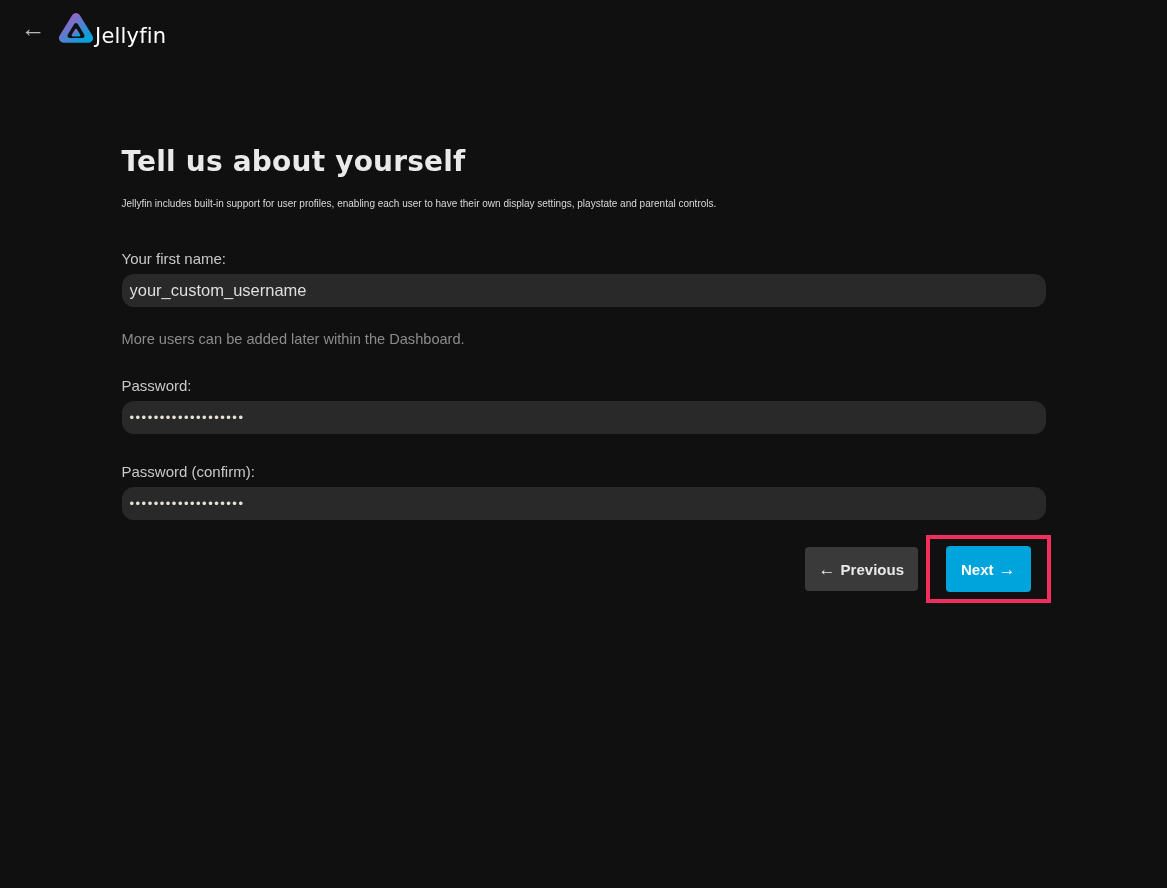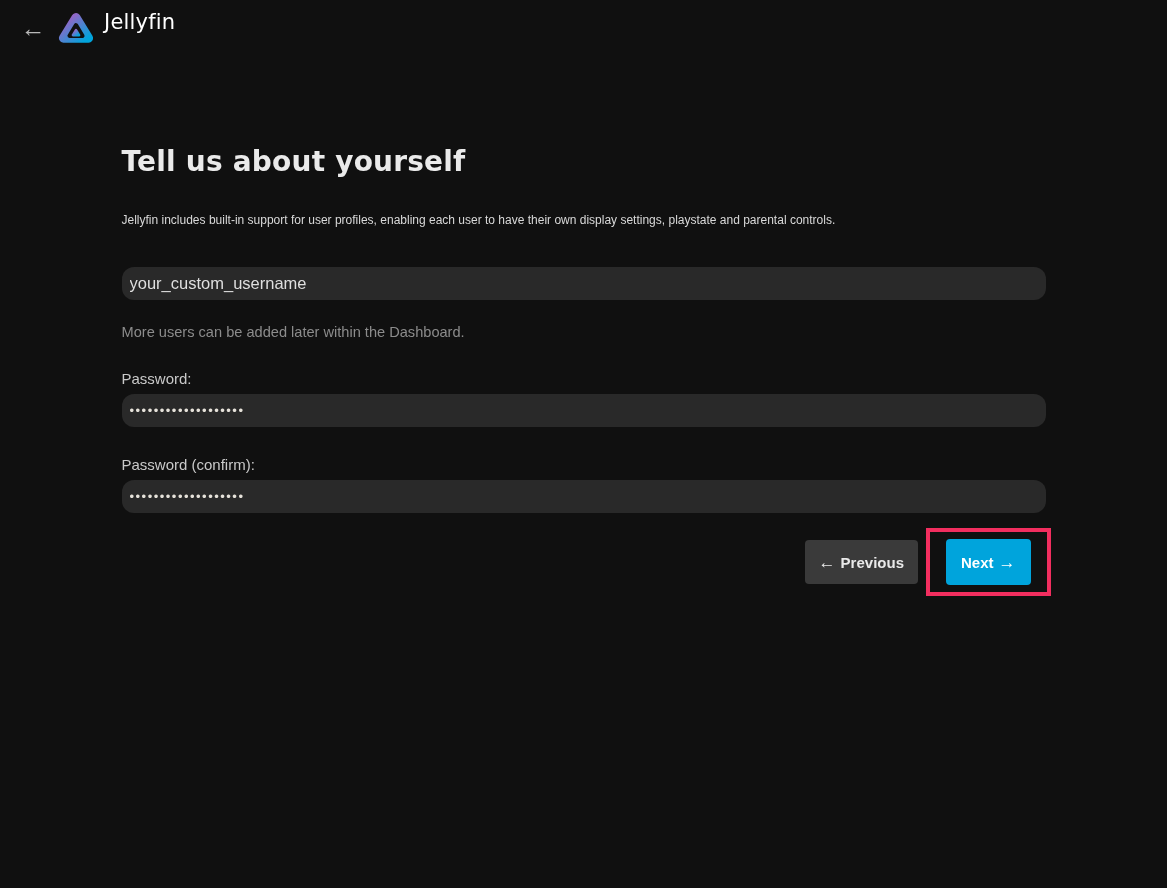--- a/index.html
+++ b/index.html
@@ -29,23 +29,22 @@
     background: transparent;
     border: none;
     color: #b8b8b8;
     font-size: 25px;
     line-height: 1;
     cursor: pointer;
     padding: 0;
   }
   .logo-wrap {
     display: flex;
-    align-items: flex-start;
+    align-items: flex-end;
     margin-left: 4px;
-    gap: 9px;
   }
   .logo-svg { width: 38px; height: 38px; display: block; }
   .logo-text {
     color: #ffffff;
     font-size: 21px;
     font-family: "DejaVu Sans", sans-serif;
     letter-spacing: 0.2px;
   }
 
   
@@ -57,22 +56,22 @@
   .page-title {
     margin: 0;
     font-family: "DejaVu Sans", sans-serif;
     font-weight: 700;
     font-size: 28px;
     line-height: 38px;
     color: #eaeaea;
     letter-spacing: 0.2px;
   }
   .page-description {
-    margin-top: 30px;
-    font-size: 12px;
+    margin-top: 13px;
+    font-size: 10px;
     line-height: 19px;
     color: #d9d9d9;
   }
 
   .field-group { margin-top: 37px; }
   .field-group + .field-group { margin-top: 29px; }
   .field-label {
     display: block;
     font-size: 15px;
     line-height: 18px;
@@ -165,20 +164,21 @@
     </svg>
     <span class="logo-text">Jellyfin</span>
   </div>
 </header>
 
 <main class="content">
   <h1 class="page-title">Tell us about yourself</h1>
   <div class="page-description">Jellyfin includes built-in support for user profiles, enabling each user to have their own display settings, playstate and parental controls.</div>
 
   <div class="field-group">
+    <label class="field-label">Your first name:</label>
     <input class="text-input" type="text" value="your_custom_username" style="">
     <div class="field-helper">More users can be added later within the Dashboard.</div>
   </div>
 
   <div class="field-group">
     <label class="field-label">Password:</label>
     <input class="text-input password" type="text" value="•••••••••••••••••••" style="">
   </div>
 
   <div class="field-group">

